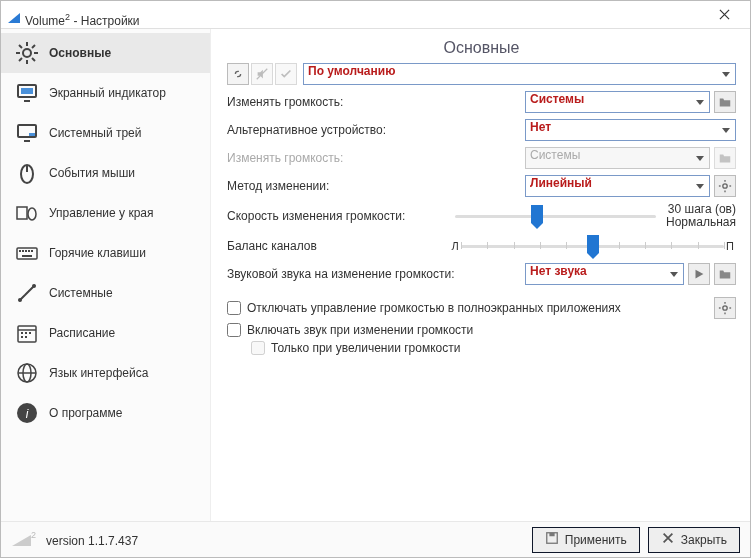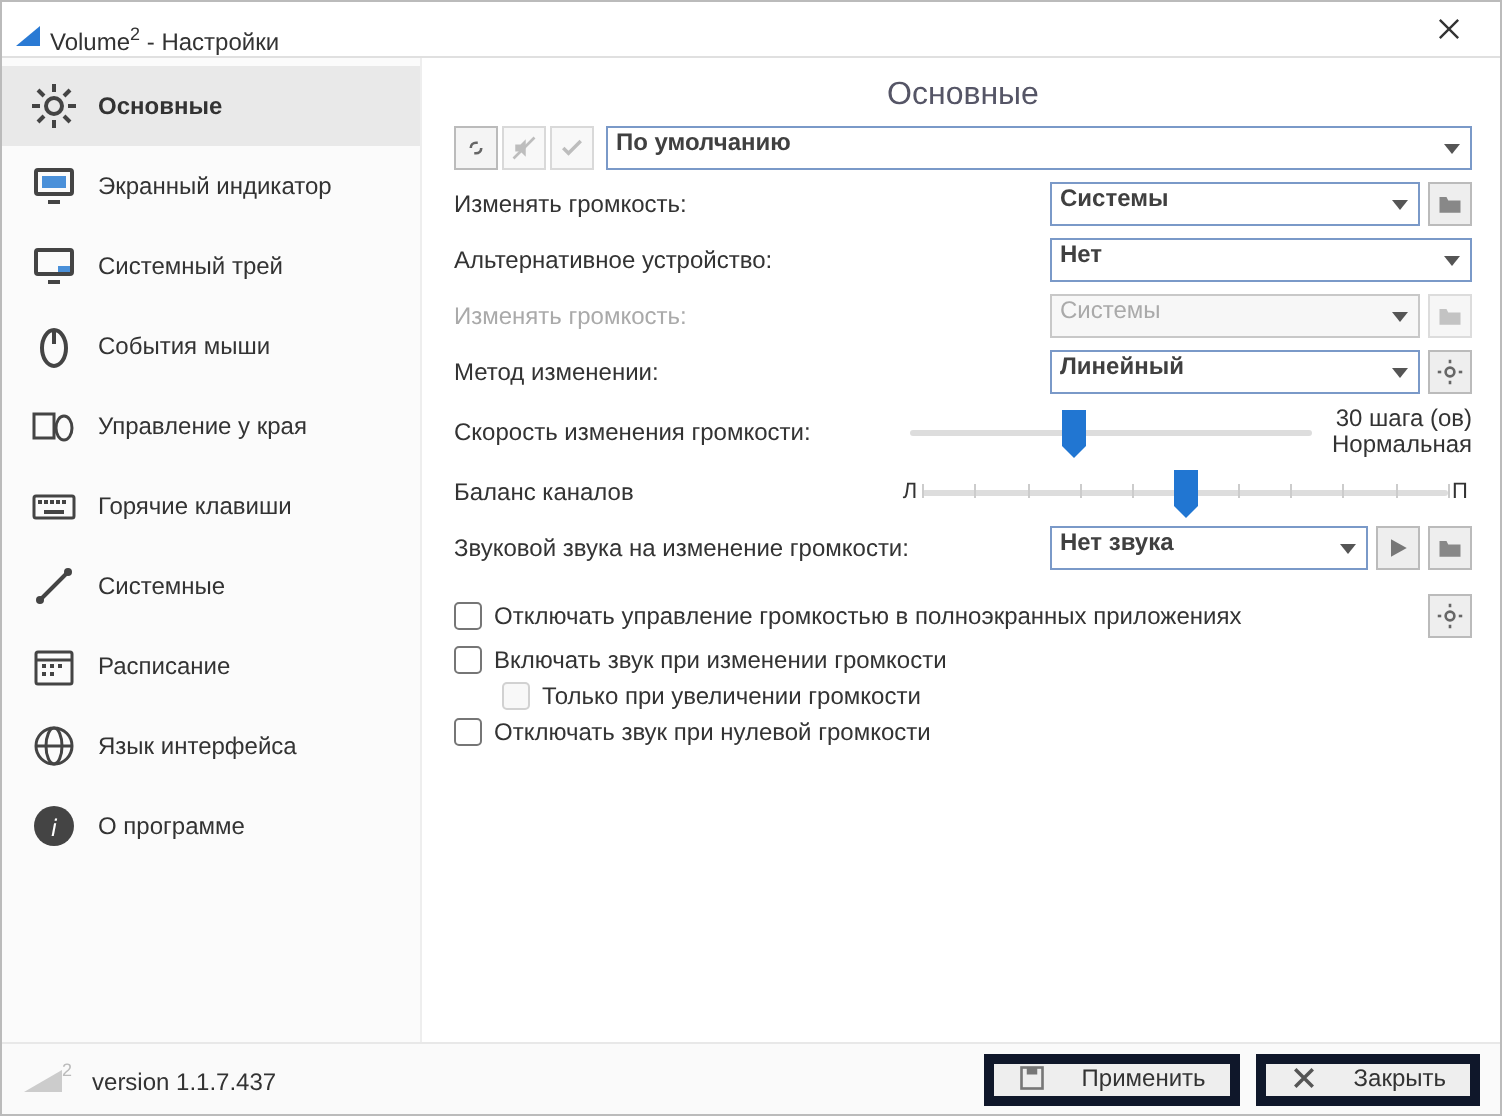--- a/index.html
+++ b/index.html
@@ -18,41 +18,41 @@
 .side-item .lbl{font-size:12px;color:#333}
 .side-item.active .lbl{font-weight:700}
 .content{flex:1;padding:10px 14px 10px 16px;overflow:hidden;position:relative}
 h2{font-size:16px;font-weight:400;text-align:center;color:#556;margin-bottom:6px}
 .row{display:flex;align-items:center;margin-bottom:6px;min-height:22px}
 .row .label{width:222px;font-size:12px;color:#333}
 .row .label.dis{color:#aaa}
 .iconbtn{width:22px;height:22px;border:1px solid #bbb;background:#f4f4f4;display:flex;align-items:center;justify-content:center;margin-right:2px;cursor:pointer}
 .iconbtn svg{width:14px;height:14px}
 .iconbtn.dis{opacity:.55}
-select,.select{flex:1;height:22px;border:1px solid #7a99c8;background:#fff;padding:0 18px 0 4px;font-size:12px;color:#404040;appearance:none;position:relative}
+select,.select{flex:1;height:22px;border:1px solid #7a99c8;background:#fff;padding:0 18px 0 4px;font-size:12px;color:#b91c1c;appearance:none;position:relative}
 .selectwrap{flex:1;position:relative;display:flex}
 .selectwrap::after{content:"";position:absolute;right:6px;top:9px;width:0;height:0;border-left:4px solid transparent;border-right:4px solid transparent;border-top:5px solid #555;pointer-events:none}
 .select.dis{color:#aaa;border-color:#c8c8c8;background:#f7f7f7}
 .sqbtn{width:22px;height:22px;border:1px solid #bbb;background:#eee;margin-left:4px;display:flex;align-items:center;justify-content:center;cursor:pointer}
 .sqbtn svg{width:14px;height:14px}
 .slider-area{flex:1;position:relative;height:22px}
 .track{position:absolute;left:0;right:0;top:10px;height:3px;background:#ddd;border-radius:2px}
 .ticks{position:absolute;left:0;right:0;top:7px;height:10px}
 .tick{position:absolute;width:1px;height:7px;background:#ccc;top:0}
 .thumb{position:absolute;top:0;width:12px;height:18px;background:#2176d2;cursor:pointer}
 .thumb::after{content:"";position:absolute;left:0;bottom:-6px;border-left:6px solid transparent;border-right:6px solid transparent;border-top:6px solid #2176d2}
 .hint{font-size:11px;color:#555;text-align:right;line-height:1.1}
 .balance-lbl{width:12px;font-size:11px;color:#333;text-align:center}
 .chk{display:flex;align-items:center;margin:4px 0 4px 0;gap:6px}
 .chk input{width:14px;height:14px}
 .chk.indent{margin-left:24px}
 .chk.dis{color:#aaa}
 .footer{height:36px;border-top:1px solid #e8e8e8;display:flex;align-items:center;padding:0 10px;background:#fafafa}
 .logo{display:flex;align-items:flex-end;gap:4px;color:#aaa;font-size:10px}
-.btn{height:26px;padding:0 12px;border:5px solid #0f172a;background:#eee;display:flex;gap:18px;cursor:pointer;margin-left:8px;font-size:12px}
+.btn{height:26px;padding:0 12px;border:1px solid #0f172a;background:#eee;display:flex;align-items:center;gap:6px;cursor:pointer;margin-left:8px;font-size:12px}
 .btn svg{width:14px;height:14px}
 .bold{font-weight:700}
 .app-icon{display:inline-block;margin-right:4px}
 </style>
 </head>
 <body>
 
 <div class="window">
 
   <div class="titlebar">
@@ -348,24 +348,20 @@
       <label class="chk">
         <input type="checkbox" style="">
         <span>Включать звук при изменении громкости</span>
       </label>
 
       <label class="chk indent dis">
         <input type="checkbox" disabled="" style="">
         <span>Только при увеличении громкости</span>
       </label>
 
-      <label class="chk">
-        <input type="checkbox" style="">
-        <span>Отключать звук при нулевой громкости</span>
-      </label>
     </div>
   </div>
 
   <div class="footer">
     <div class="logo">
       <svg width="22" height="16" viewBox="0 0 22 16">
           <polygon points="1,14 20,14 20,3" fill="#ccc"></polygon>
         </svg>
       <span style="position:relative;top:-8px;left:-6px;font-size:9px;color:#bbb">2</span>
       <span>version 1.1.7.437</span>

